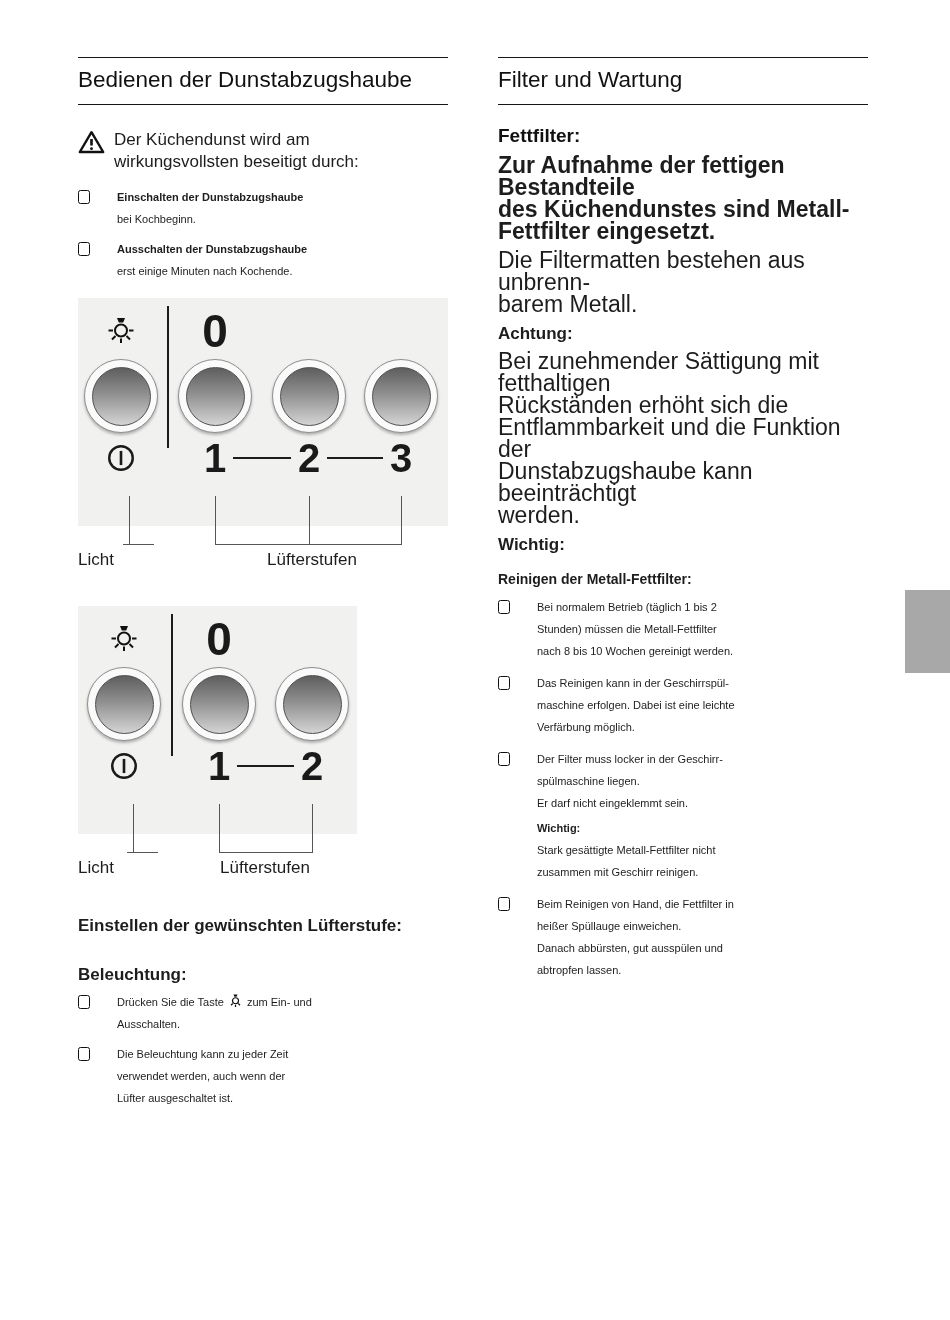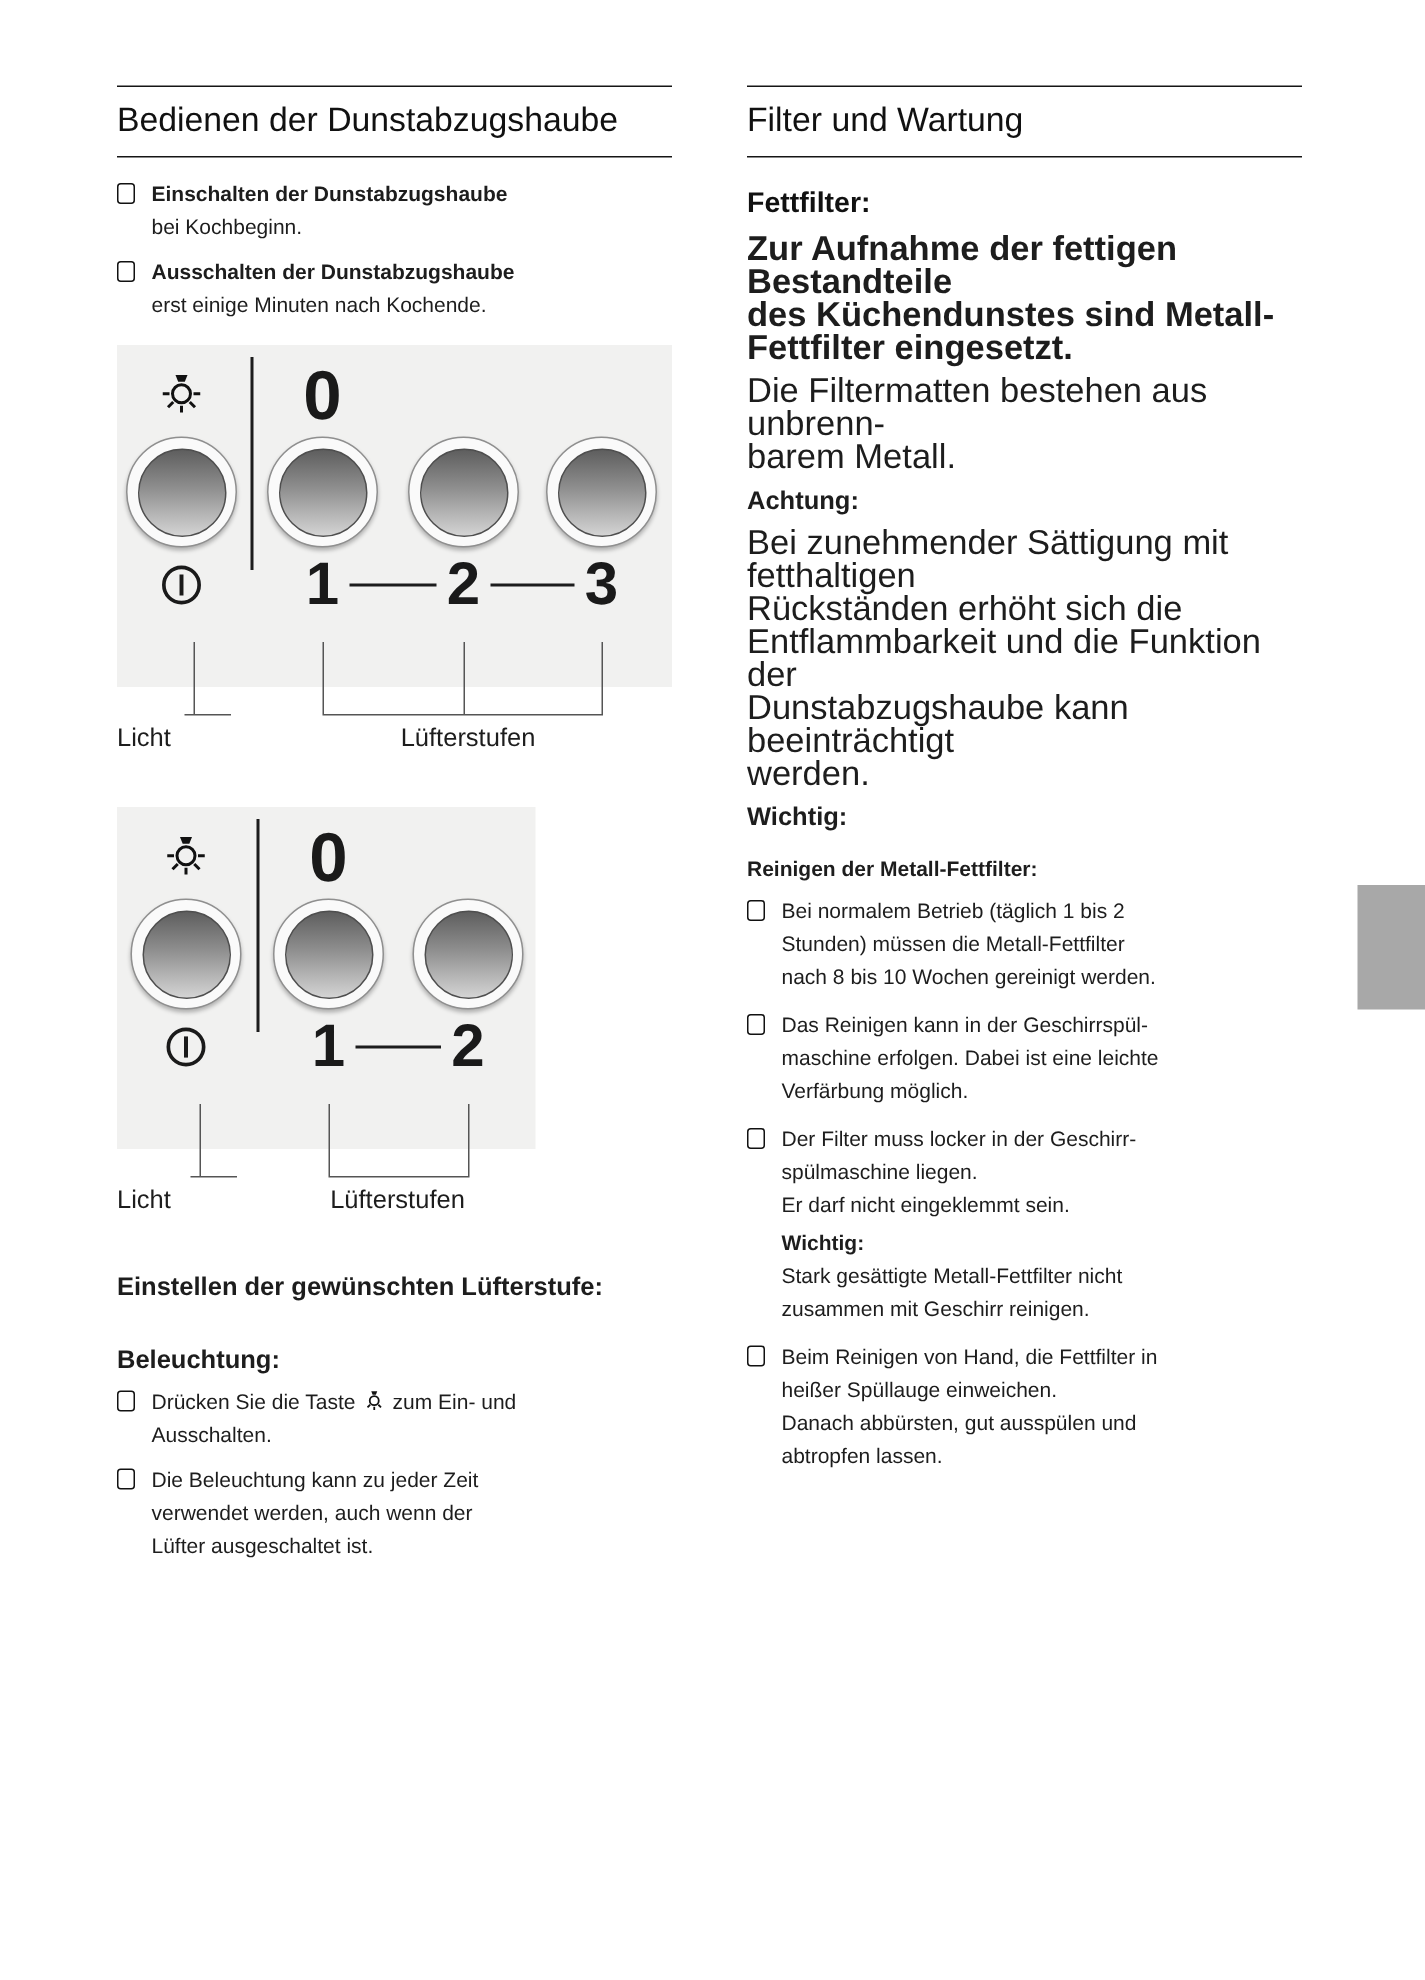--- a/index.html
+++ b/index.html
@@ -12,21 +12,21 @@
   h1{margin:9px 0 11px;font-size:22.5px;line-height:26px;font-weight:400;color:#111;}
   .ml{white-space:pre-line;}
   p{margin:0 0 7px;font-size:23px;line-height:22px;}
   .b{font-weight:700;}
   h3{margin:20px 0 7px;font-size:19px;font-weight:700;color:#111;}
   h4{margin:9px 0 6px;font-size:17px;font-weight:700;}
   .sec-h{margin:16px 0 9px;font-size:14px;font-weight:700;}
   .intro{display:flex;gap:9px;margin-top:24px;font-size:17px;line-height:22px;}
   .warn{flex:0 0 auto;margin-top:1px;}
   .bullets{margin-top:13px;}
-  .bullet{display:flex;gap:11px;margin-bottom:8px;font-size:14px;line-height:22px;}
+  .bullet{display:flex;gap:27px;margin-bottom:8px;font-size:11px;line-height:22px;}
   .sq{flex:0 0 auto;width:10px;height:12px;border:1.7px solid #111;border-radius:2.5px;margin-top:4px;}
   .btext{flex:1;}
   .sub-wichtig{margin-top:3px;}
   
   .panel-wrap{position:relative;height:275px;}
   .p1{margin-top:16px;}
   .p2{margin-top:33px;}
   .panel-bg{position:absolute;left:0;top:0;height:228px;background:#f1f1f0;}
   .p1 .panel-bg{width:370px;}
   .p2 .panel-bg{width:279px;}
@@ -53,20 +53,31 @@
 </head>
 <body>
 
 <div class="page">
 
   <div class="col col-left">
     <div class="rule"></div>
     <h1>Bedienen der Dunstabzugshaube</h1>
     <div class="rule"></div>
 
+    <div class="intro">
+      <span class="warn">
+        <svg width="27" height="24" viewBox="0 0 27 24">
+            <path d="M13.5 2.2 L25.2 22 H1.8 Z" fill="none" stroke="#111" stroke-width="2.4" stroke-linejoin="round"></path>
+            <line x1="13.5" y1="9" x2="13.5" y2="15.5" stroke="#111" stroke-width="2.6"></line>
+            <circle cx="13.5" cy="18.7" r="1.4" fill="#111"></circle>
+          </svg>
+      </span>
+      <div class="ml">Der Küchendunst wird am
+wirkungsvollsten beseitigt durch:</div>
+    </div>
 
     <div class="bullets">
       <div class="bullet">
         <span class="sq"></span>
         <div class="btext">
           <span class="b">Einschalten der Dunstabzugshaube</span><br>
           <span>bei Kochbeginn.</span>
         </div>
       </div>
       <div class="bullet">

